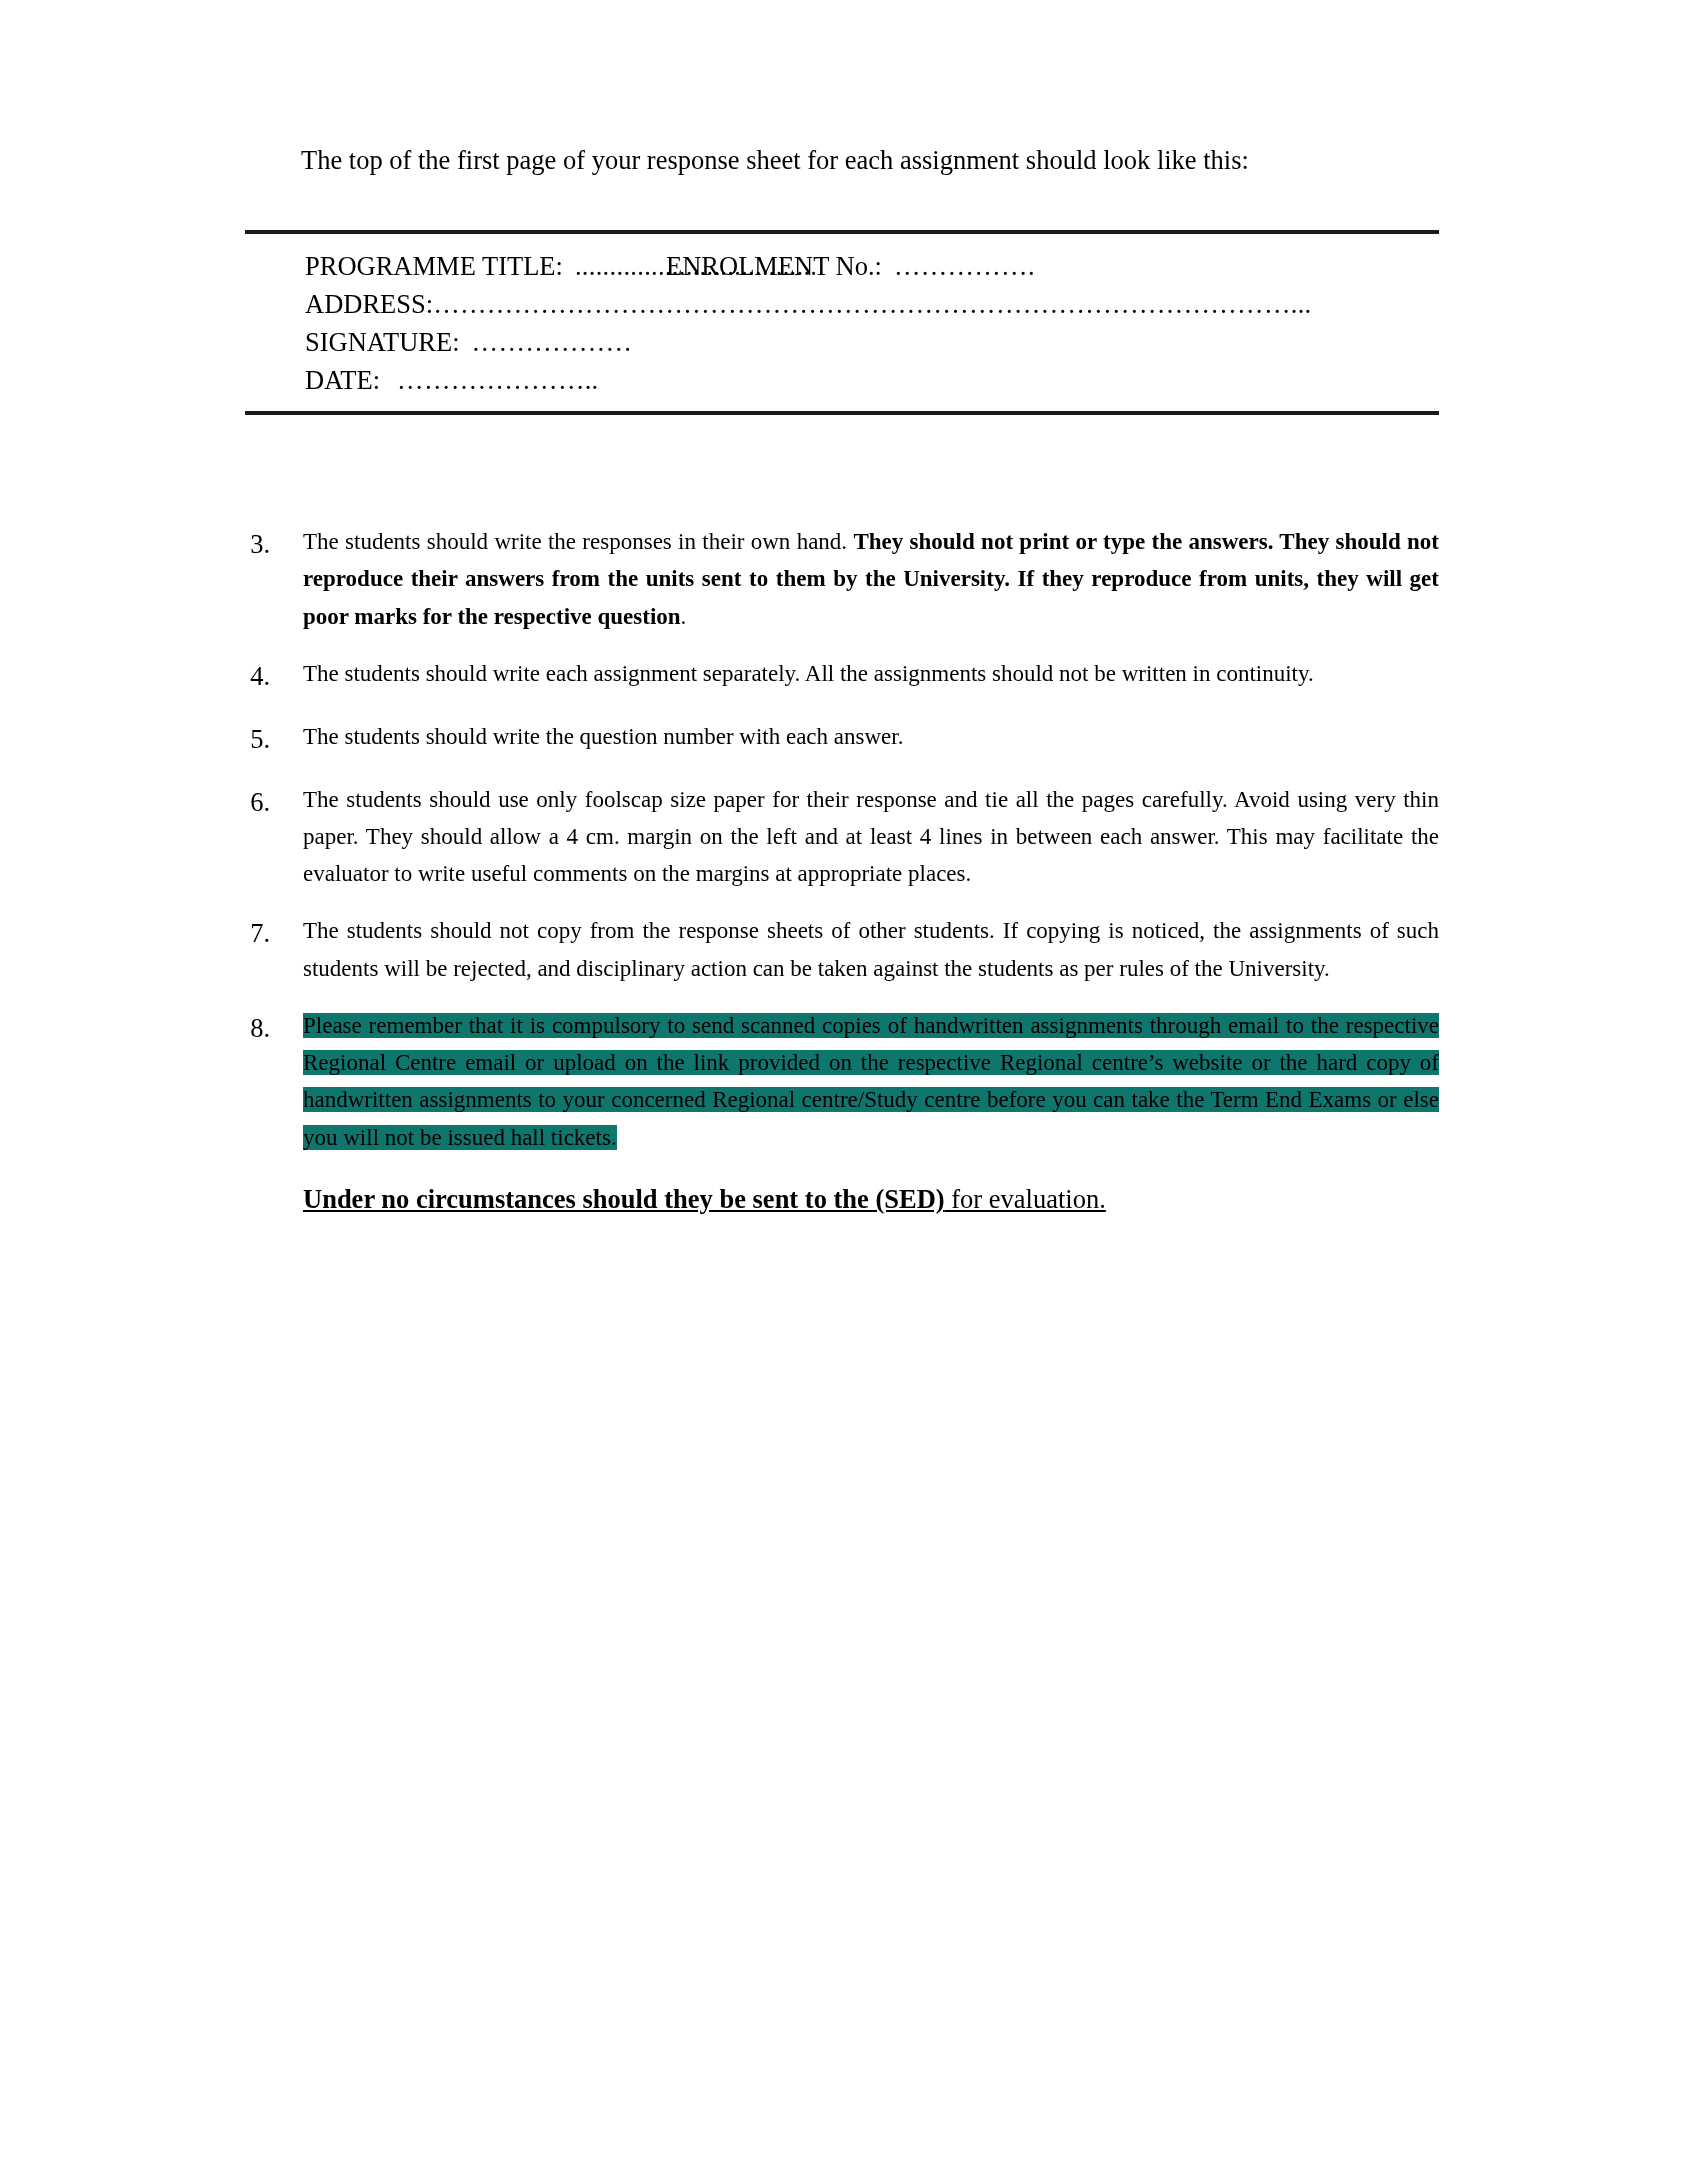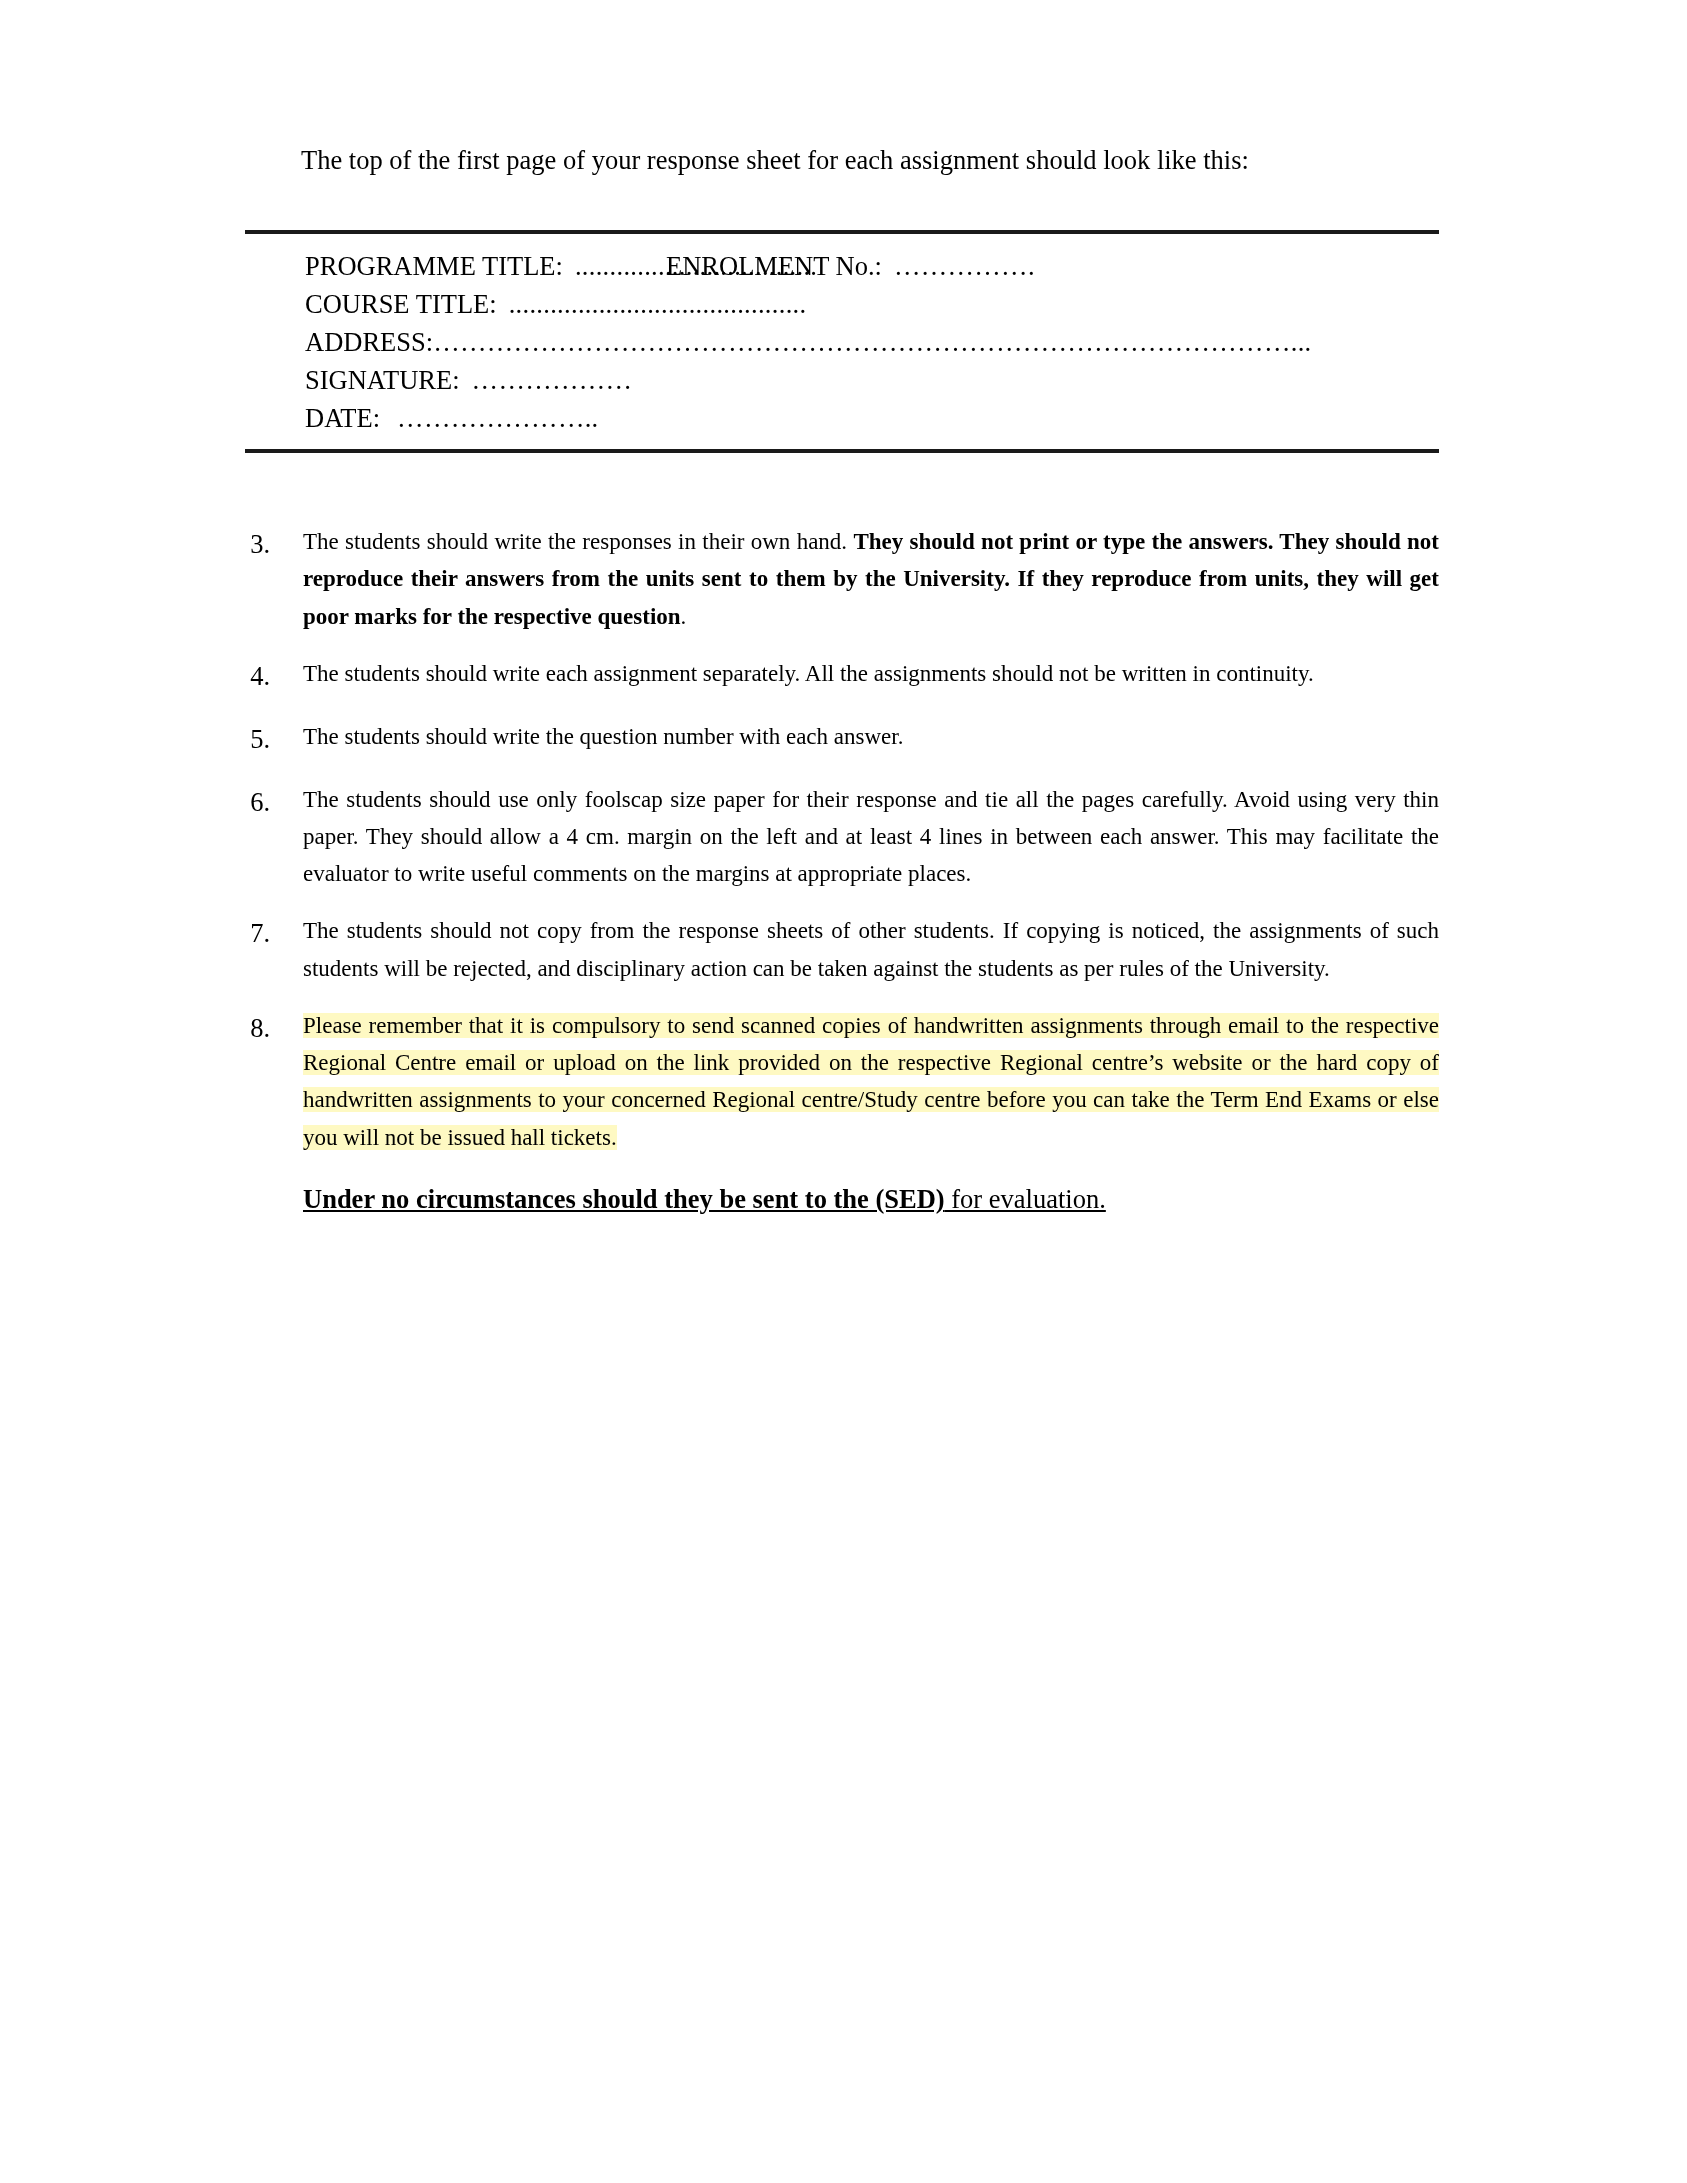--- a/index.html
+++ b/index.html
@@ -95,21 +95,21 @@
   .body {
     flex: 1 1 auto;
     font-size: 23px;
     line-height: 1.62;
     text-align: justify;
     text-justify: inter-word;
   }
   .body b, .bold { font-weight: bold; }
 
   .hl {
-    background-color: #fef9c3;
+    background-color: #0f766e;
     box-decoration-break: clone;
     -webkit-box-decoration-break: clone;
   }
 
   .closing {
     margin-top: 22.5px;
     margin-left: 58px;
     font-size: 26.5px;
     line-height: 1.62;
     text-decoration: underline;
@@ -139,26 +139,20 @@
         <span class="lbl">PROGRAMME TITLE:</span>
         <span class="dots" style="margin-left:12px;">...................................</span>
       </span>
       <span class="form-right">
         <span class="lbl">ENROLMENT No.:</span>
         <span class="dots" style="margin-left:12px;">…………….</span>
       </span>
     </div>
 
 
-    <div class="form-row">
-      <span class="form-left">
-        <span class="lbl">COURSE TITLE:</span>
-        <span class="dots" style="margin-left:12px;">...........................................</span>
-      </span>
-    </div>
 
     <div class="form-row full">
       <span class="lbl">ADDRESS:</span><span class="dots dots-long">……………………………………………………………………………………...</span>
     </div>
 
     <div class="form-row full">
       <span class="lbl">SIGNATURE:</span><span class="dots" style="margin-left:12px;">………………</span>
     </div>
 
     <div class="form-row full">

